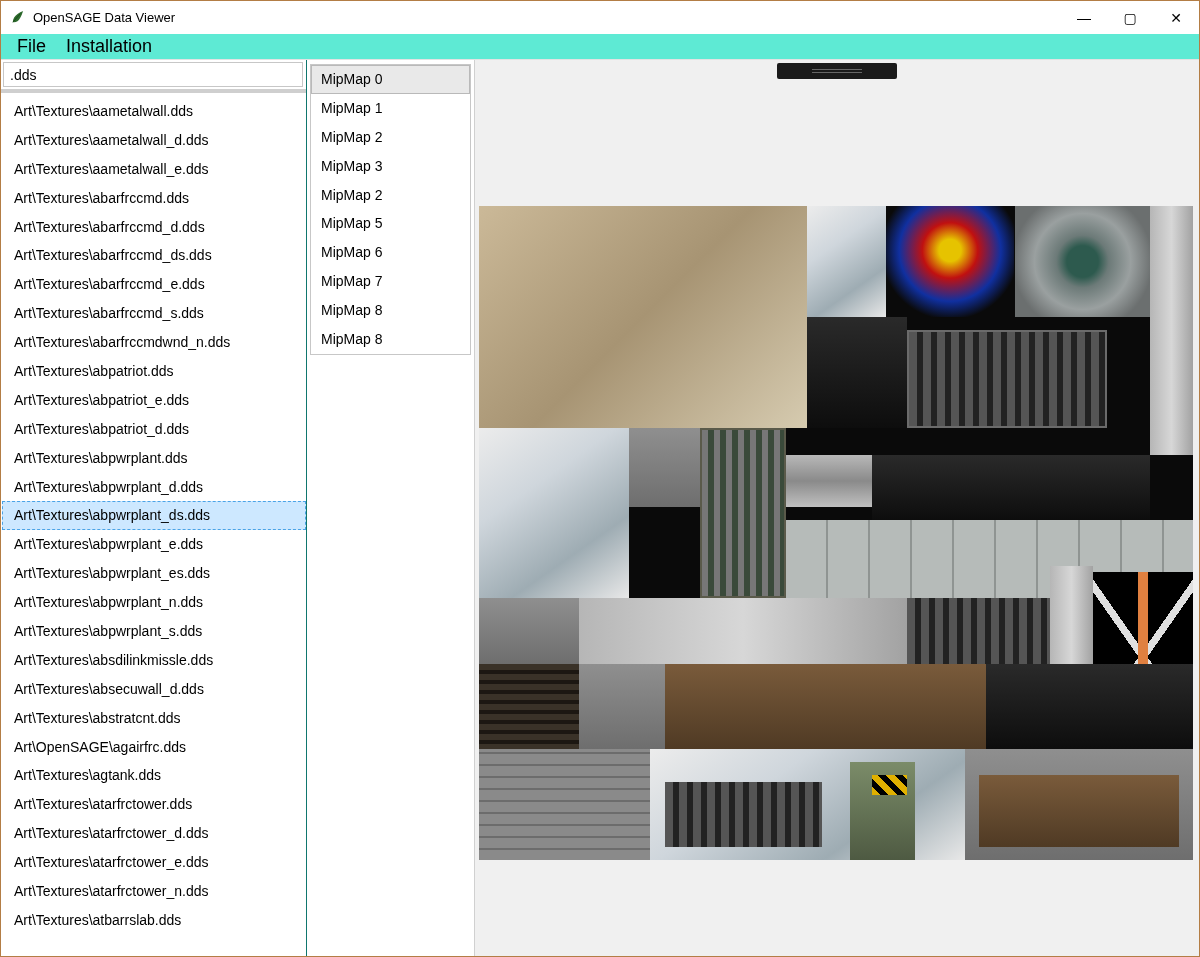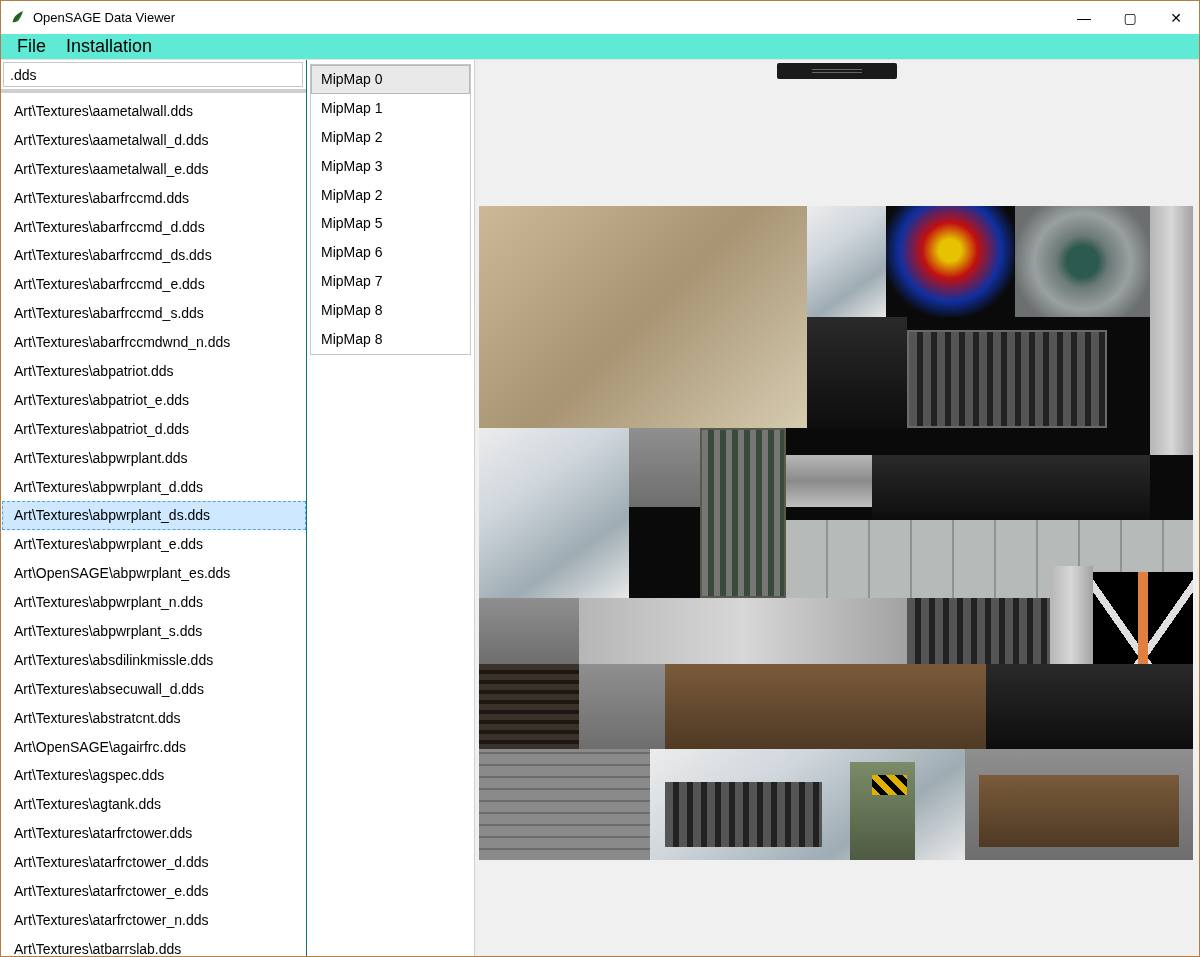--- a/index.html
+++ b/index.html
@@ -106,28 +106,27 @@
           <div class="file-item">Art\Textures\abarfrccmd_e.dds</div>
           <div class="file-item">Art\Textures\abarfrccmd_s.dds</div>
           <div class="file-item">Art\Textures\abarfrccmdwnd_n.dds</div>
           <div class="file-item">Art\Textures\abpatriot.dds</div>
           <div class="file-item">Art\Textures\abpatriot_e.dds</div>
           <div class="file-item">Art\Textures\abpatriot_d.dds</div>
           <div class="file-item">Art\Textures\abpwrplant.dds</div>
           <div class="file-item">Art\Textures\abpwrplant_d.dds</div>
           <div class="file-item selected">Art\Textures\abpwrplant_ds.dds</div>
           <div class="file-item">Art\Textures\abpwrplant_e.dds</div>
-          <div class="file-item">Art\OpenSAGE\abpwrplant_es.dds</div>
+          <div class="file-item">Art\Textures\abpwrplant_es.dds</div>
           <div class="file-item">Art\Textures\abpwrplant_n.dds</div>
           <div class="file-item">Art\Textures\abpwrplant_s.dds</div>
           <div class="file-item">Art\Textures\absdilinkmissle.dds</div>
           <div class="file-item">Art\Textures\absecuwall_d.dds</div>
           <div class="file-item">Art\Textures\abstratcnt.dds</div>
           <div class="file-item">Art\OpenSAGE\agairfrc.dds</div>
-          <div class="file-item">Art\Textures\agspec.dds</div>
           <div class="file-item">Art\Textures\agtank.dds</div>
           <div class="file-item">Art\Textures\atarfrctower.dds</div>
           <div class="file-item">Art\Textures\atarfrctower_d.dds</div>
           <div class="file-item">Art\Textures\atarfrctower_e.dds</div>
           <div class="file-item">Art\Textures\atarfrctower_n.dds</div>
           <div class="file-item">Art\Textures\atbarrslab.dds</div>
         </div>
     </div>
 
     <div class="mid-panel">

